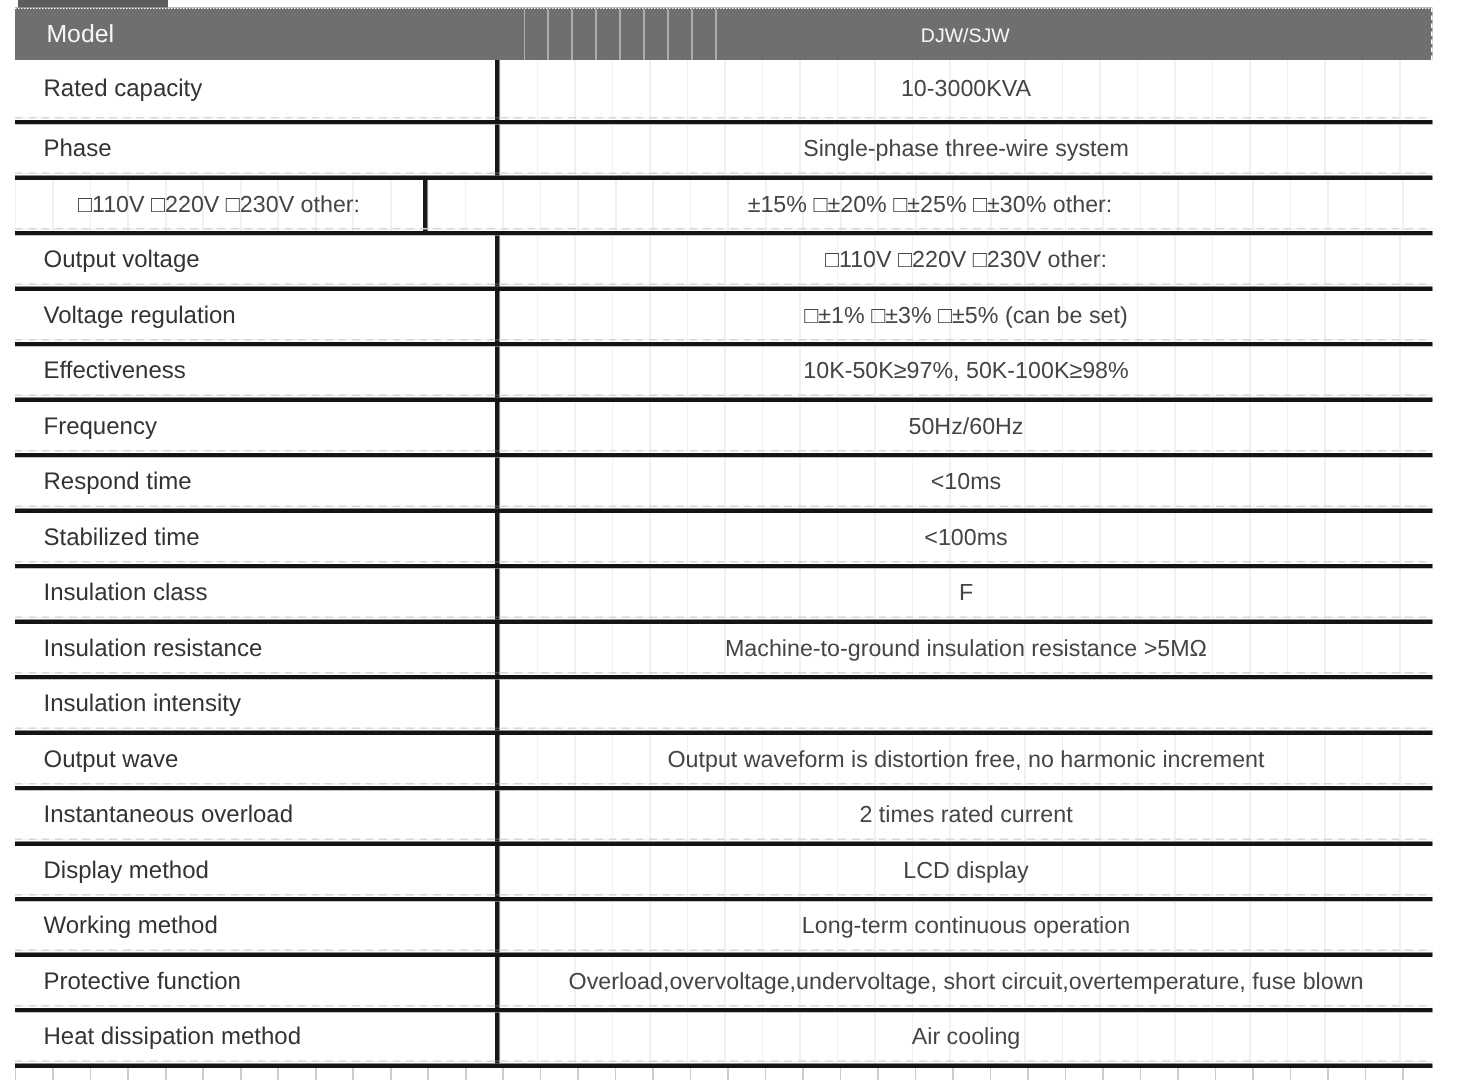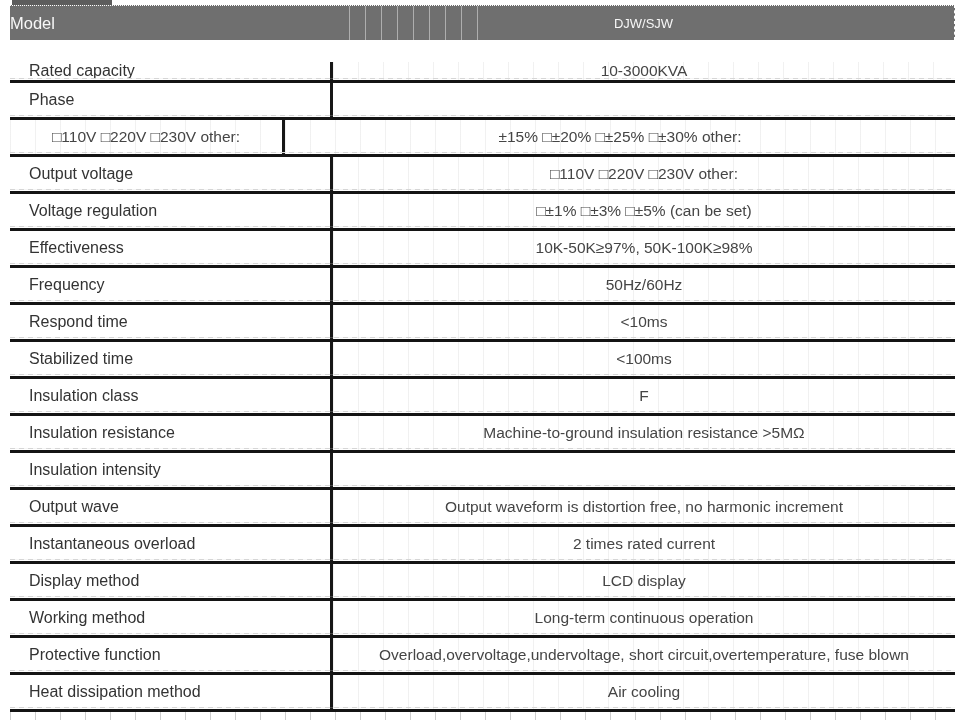--- a/index.html
+++ b/index.html
@@ -13,39 +13,39 @@
   .toptab { position:absolute; left:2px; top:-5px; width:100px; height:5px; background:#5d5d5d; }
 
   
   .hdr {
     height:35px; background:#6f6f6f; display:flex; align-items:stretch;
     box-sizing:border-box; border-top:1px dotted #ffffff; border-right:1px dashed #ffffff;
     position:relative;
   }
   .hdr-left {
     width:323px; box-sizing:border-box; display:flex; align-items:center;
-    color:#f7f7f7; font-size:16.5px;
+    padding-left:21px; color:#f7f7f7; font-size:16.5px;
   }
   .hdr-right {
     flex:1; position:relative; display:flex; align-items:center; justify-content:center;
     color:#f7f7f7; font-size:13px;
   }
   
   .hdr-right::before {
     content:""; position:absolute; left:16px; top:0; bottom:0; width:132px;
     background:repeating-linear-gradient(to right, rgba(255,255,255,.55) 0 1px, transparent 1px 16px);
     opacity:.8; pointer-events:none;
   }
 
   
   .row {
     display:flex; height:37px; box-sizing:border-box; background:#fff;
     border-bottom:3px solid #141414; position:relative;
   }
-  .row.first { height:43px;align-items:flex-end; }
+  .row.first { height:43px; }
   
   .row::after {
     content:""; position:absolute; left:0; right:0; bottom:1px; height:1px;
     background:repeating-linear-gradient(to right, #d6d6d6 0 5px, rgba(214,214,214,.25) 5px 9px);
     pointer-events:none;
   }
   .lbl {
     width:323px; box-sizing:border-box; border-right:3px solid #171717;
     display:flex; align-items:center; padding-left:19px;
     font-size:16px; color:#333333; white-space:nowrap;
@@ -87,20 +87,23 @@
 
     <div>
         <div class="row first">
           <div class="lbl">Rated capacity</div>
           <div class="vals">
             <div class="val">10-3000KVA</div>
           </div>
         </div>
         <div class="row">
           <div class="lbl">Phase</div>
+          <div class="vals">
+            <div class="val">Single-phase three-wire system</div>
+          </div>
         </div>
         <div class="row">
           <div class="vals">
             <div class="val half">□110V □220V □230V other:</div>
             <div class="val">±15% □±20% □±25% □±30% other:</div>
           </div>
         </div>
         <div class="row">
           <div class="lbl">Output voltage</div>
           <div class="vals">

